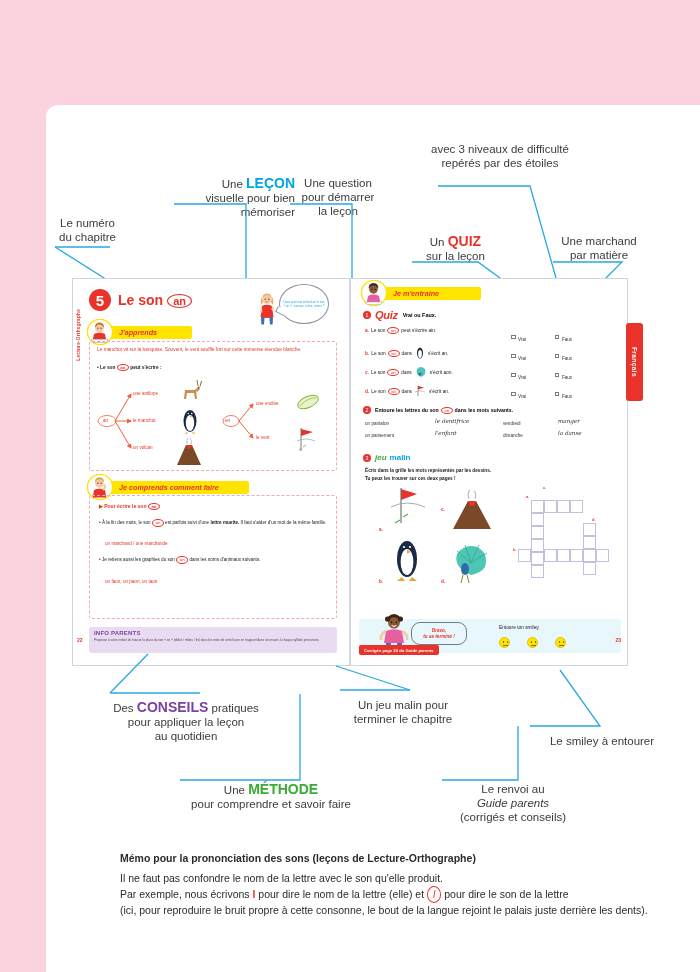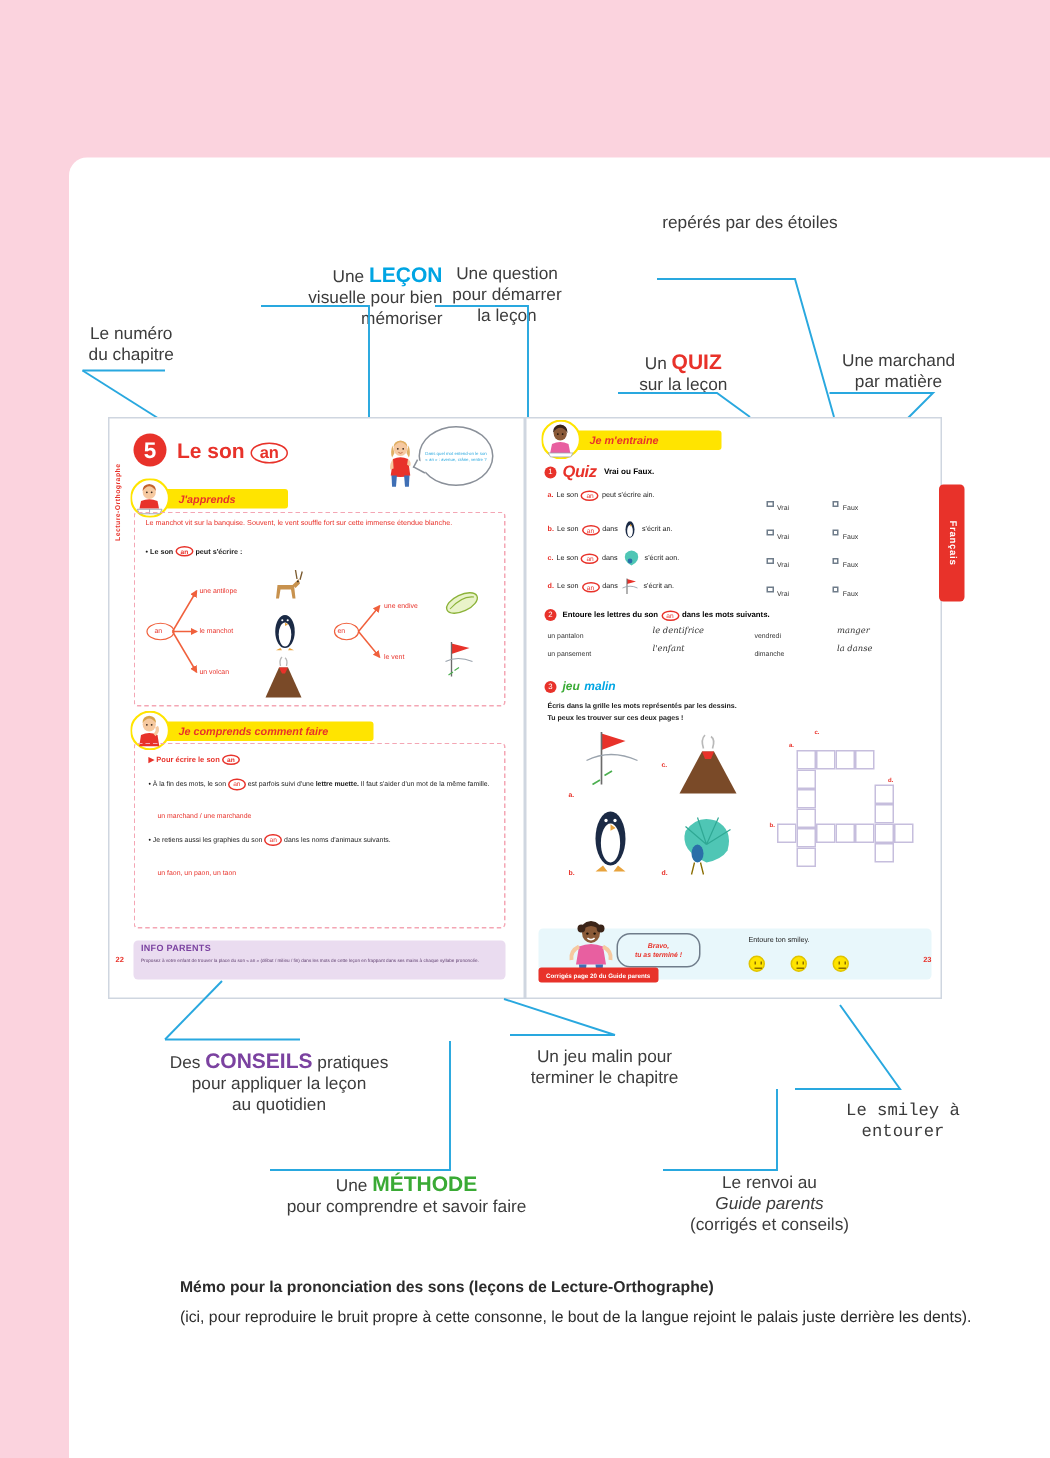--- a/index.html
+++ b/index.html
@@ -192,20 +192,21 @@
   <div>mémoriser</div>
 </div>
 
 <div class="callout" style="left:288px; top:176px; width:100px;">
   <div>Une question</div>
   <div>pour démarrer</div>
   <div>la leçon</div>
 </div>
 
 <div class="callout" style="left:400px; top:142px; width:200px;">
+  <div>avec 3 niveaux de difficulté</div>
   <div>repérés par des étoiles</div>
 </div>
 
 <div class="callout" style="left:408px; top:234px; width:95px;">
   <div><span>Un </span><span class="hl hl-red">QUIZ</span></div>
   <div>sur la leçon</div>
 </div>
 
 <div class="callout" style="left:549px; top:234px; width:100px;">
   <div>Une marchand</div>
@@ -478,21 +479,21 @@
     <div class="ex2-cursive" style="left:84px; top:139px;">le dentifrice</div>
     <div class="ex2-cursive" style="left:84px; top:151px;">l'enfant</div>
     <div class="ex2-word" style="left:152px; top:142px;">vendredi</div>
     <div class="ex2-word" style="left:152px; top:154px;">dimanche</div>
     <div class="ex2-cursive" style="left:207px; top:139px;">manger</div>
     <div class="ex2-cursive" style="left:207px; top:151px;">la danse</div>
 
     <div style="position:absolute; left:12px; top:174px; display:flex; align-items:center;">
       <span class="ex-num">3</span>
       <span class="jeu-title" style="position:static; margin-left:4px; color:#3aaa35; font-style:italic;">jeu</span>
-      <span class="jeu-title" style="position:static; margin-left:3px; color:#00a5e3; font-style:italic;">malin</span>
+      <span class="jeu-title" style="position:static; margin-left:3px; color:#00a5e3; ">malin</span>
     </div>
     <div class="jeu-sub" style="left:14px; top:189px;">Écris dans la grille les mots représentés par les dessins.</div>
     <div class="jeu-sub" style="left:14px; top:197px;">Tu peux les trouver sur ces deux pages !</div>
 
     <svg style="position:absolute;left:36px;top:206px;" width="42" height="44" viewBox="0 0 42 44">
       <path d="M14,4 L30,9 L14,15 Z" fill="#e8322a"></path>
       <path d="M14,3 L14,38" stroke="#6b6b6b" stroke-width="1.1"></path>
       <path d="M4,22 Q20,14 38,22" stroke="#9aa3ad" stroke-width=".9" fill="none"></path>
       <path d="M16,32 L21,29 M8,38 L13,35" stroke="#4caf50" stroke-width="1.1"></path>
     </svg>
@@ -612,34 +613,38 @@
   <div>Un jeu malin pour</div>
   <div>terminer le chapitre</div>
 </div>
 
 <div class="callout" style="left:438px; top:782px; width:150px;">
   <div>Le renvoi au</div>
   <div style="font-style:italic;">Guide parents</div>
   <div>(corrigés et conseils)</div>
 </div>
 
-<div class="callout" style="left:537px; top:734px; width:130px;font-family:Liberation Mono, monospace;">
+<div class="callout" style="left:537px; top:734px; width:130px;">
   <div>Le smiley à entourer</div>
 </div>
 
 <div class="leader" style="left:0; top:640px; width:700px; height:160px;">
   <svg width="700" height="160">
     <g stroke="#29a8df" stroke-width="1.3" fill="none">
       <path d="M110,53 L148,14"></path>
       <path d="M110,53 L200,53"></path>
       <path d="M180,140 L300,140 L300,54"></path>
       <path d="M340,50 L410,50"></path>
       <path d="M410,50 L336,26"></path>
       <path d="M442,140 L518,140 L518,86"></path>
       <path d="M530,86 L600,86 L560,30"></path>
     </g>
   </svg>
 </div>
 
 <div class="memo">
   <div class="memo-title">Mémo pour la prononciation des sons (leçons de Lecture-Orthographe)</div>
+  <div class="memo-line">Il ne faut pas confondre le nom de la lettre avec le son qu'elle produit.</div>
+  <div class="memo-line">
+    <span>Par exemple, nous écrivons </span><span class="memo-red">l</span><span> pour dire le nom de la lettre (elle) et </span><span class="memo-circle">l</span><span> pour dire le son de la lettre</span>
+  </div>
   <div class="memo-line">(ici, pour reproduire le bruit propre à cette consonne, le bout de la langue rejoint le palais juste derrière les dents).</div>
 </div>
 
 </body></html>

